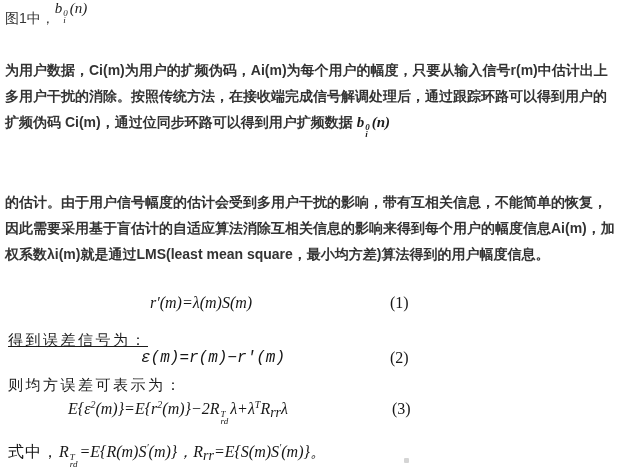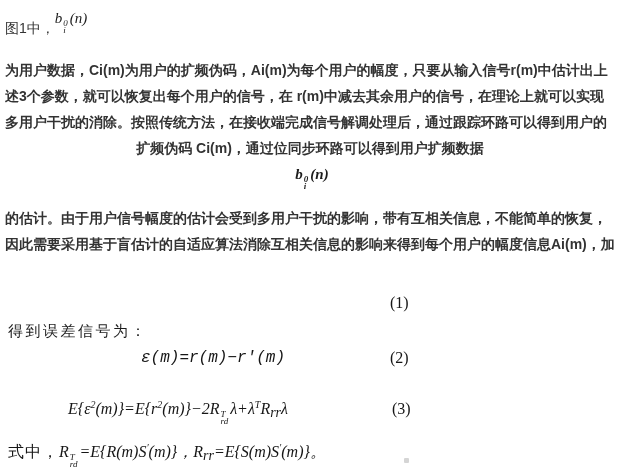--- a/index.html
+++ b/index.html
@@ -7,23 +7,23 @@
     position:relative;
     width:617px;height:471px;
     background:#ffffff;
     font-family:"Liberation Sans",sans-serif;
     color:#333333;
     overflow:hidden;
   }
   
   .textline{font-size:14px;line-height:26px;white-space:nowrap;}
   .para{position:absolute;left:5px;right:2px;font-weight:bold;}
-  #intro{position:absolute;top:10px;left:5px;display:flex;align-items:flex-start;}
+  #intro{position:absolute;top:0;left:5px;display:flex;align-items:flex-start;}
   #intro .prefix{margin-top:10px;font-size:14px;}
-  .p1-line4{display:flex;align-items:center;flex-direction:column;}
+  .p1-line4{display:flex;align-items:flex-start;}
   
   .formula{
     font-family:"Liberation Serif","DejaVu Serif",serif;
     font-style:italic;
     color:#1c1c1c;
     font-size:15px;
     white-space:nowrap;
   }
   .raised2{position:relative;top:-9px;margin-left:4px;}
   .stack{
@@ -68,47 +68,49 @@
   <div id="intro">
     <span class="prefix">图1中，</span>
     <span class="formula"><i>b</i><span class="stack">
           <span>0</span>
           <span>i</span>
         </span><i>(n)</i></span>
   </div>
 
   <div class="para" style="top:57px;">
     <div class="textline">为用户数据，Ci(m)为用户的扩频伪码，Ai(m)为每个用户的幅度，只要从输入信号r(m)中估计出上</div>
-    <div class="textline">述3个参数，就可以恢复出每个用户的信号，在 r(m)中减去其余用户的信号，在理论上就可以实现</div>
     <div class="textline">多用户干扰的消除。按照传统方法，在接收端完成信号解调处理后，通过跟踪环路可以得到用户的</div>
     <div class="p1-line4" style="height:32px;">
       <span class="textline">扩频伪码 Ci(m)，通过位同步环路可以得到用户扩频数据</span>
       <span class="formula raised2" style="margin-top:14px;"><i>b</i><span class="stack">
             <span>0</span>
             <span>i</span>
           </span><i>(n)</i></span>
     </div>
   </div>
 
-  <div class="para" style="top:189px;margin-top:16px;">
+  <div class="para" style="top:189px;">
     <div class="textline">的估计。由于用户信号幅度的估计会受到多用户干扰的影响，带有互相关信息，不能简单的恢复，</div>
     <div class="textline">因此需要采用基于盲估计的自适应算法消除互相关信息的影响来得到每个用户的幅度信息Ai(m)，加</div>
+    <div class="textline">权系数λi(m)就是通过LMS(least mean square，最小均方差)算法得到的用户幅度信息。</div>
   </div>
 
   <div class="eqrow" style="top:291px;">
+    <span class="eq" style="left:150px;">r′(m)=λ(m)S(m)</span>
     <span class="eqnum">(1)</span>
   </div>
 
-  <div class="eqlabel" style="top:321px;">得到误差信号为：</div>
+  <div class="eqlabel" style="top:330px;text-decoration:underline;">得到误差信号为：</div>
 
   <div class="eqrow" style="top:346px;">
     <span class="eq" style="left:141px;font-family:Liberation Mono, monospace;">ε(m)=r(m)−r′(m)</span>
     <span class="eqnum">(2)</span>
   </div>
 
+  <div class="eqlabel" style="top:375px;">则均方误差可表示为：</div>
 
   <div class="eqrow" style="top:397px;">
     <span class="eq" style="left:68px;"><span>E{ε</span><span class="sup">2</span><span>(m)}=E{r</span><span class="sup">2</span><span>(m)}−2R</span><span class="stack">
           <span>T</span>
           <span>rd</span>
         </span><span>λ+λ</span><span class="sup">T</span><span>R</span><span class="sub">rr</span><span>λ</span></span>
     <span class="eqnum" style="left:392px;">(3)</span>
   </div>
 
   <div class="eqrow" style="top:440px;height:30px;">

